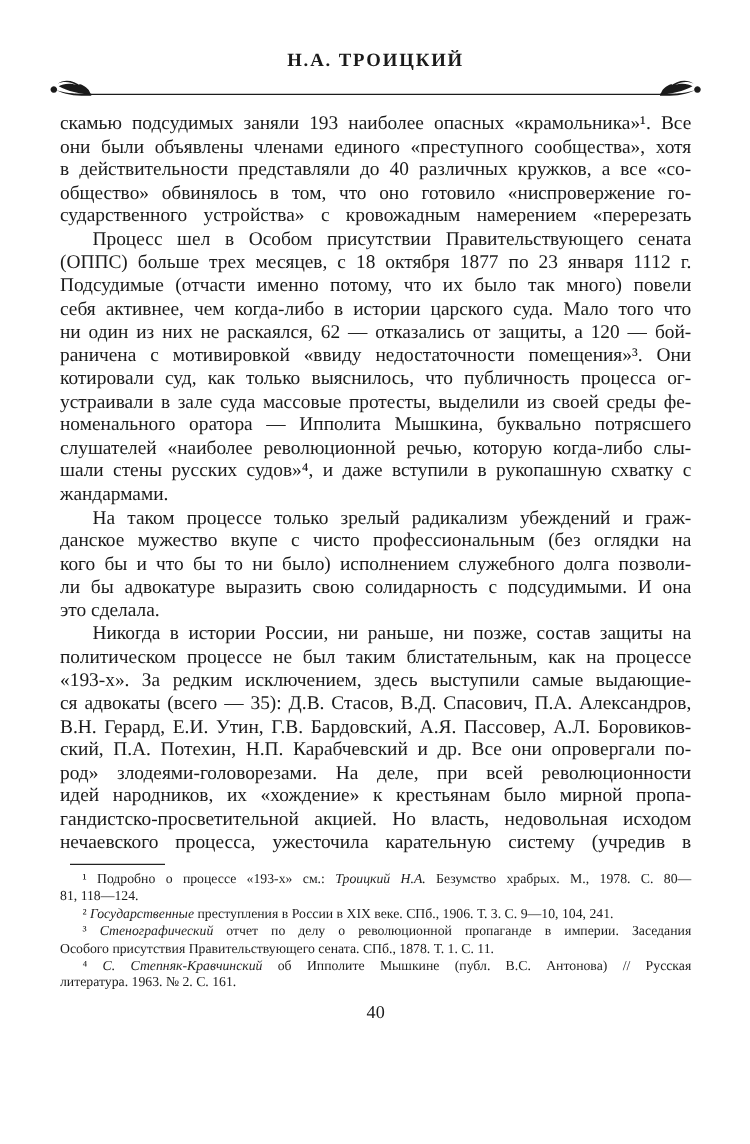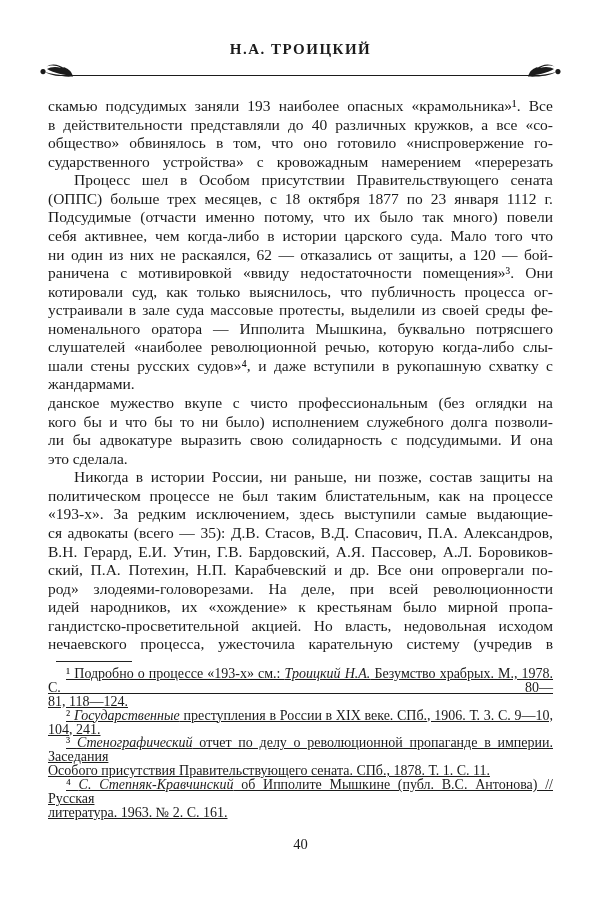--- a/index.html
+++ b/index.html
@@ -23,47 +23,47 @@
   .rule-row { position:relative; height:20px; margin-top:6px; }
   .rule {
     position:absolute; left:12px; right:12px; top:11px;
     border-top:1.7px solid #1b1b1b;
   }
   .flourish { position:absolute; top:0; width:34px; height:19px; }
   .flourish-left  { left:-8px; }
   .flourish-right { right:-8px; transform:scaleX(-1); }
   .flourish svg { display:block; }
 
-  .body-text { margin-top:13px; font-size:15.5px; }
+  .body-text { margin-top:6px; font-size:15.5px; }
   .line {
     line-height:18.56px;
     text-align:justify;
     text-align-last:justify;
   }
   .line.indent { padding-left:26px; }
   .line.lastline { text-align-last:left; }
 
   .fn-sep {
     width:76px;
     border-top:1.5px solid #222;
     margin:7px 0 5px 8px;
   }
-  .footnotes { font-size:14px;text-decoration:underline; }
+  .footnotes { font-size:11px; }
   .fn-line {
     line-height:13.9px;
     text-align:justify;
     text-align-last:justify;
   }
   .fn-line.fn-first { text-indent:18px; }
   .fn-line.fn-last  { text-align-last:left; }
   .italic { font-style:italic; }
 
   .page-number {
     text-align:center;
-    margin-top:16px;
+    margin-top:8px;
     font-size:14.5px;
   }
 </style>
 </head>
 <body>
 
 <div class="page">
 
   <div class="header-title">Н.А. ТРОИЦКИЙ</div>
 
@@ -85,39 +85,41 @@
           <path d="M3,5 a2.6,2.6 0 1 0 0.1,0 Z"></path>
           <path d="M5,8 C12,12 22,13 33,12.6 L33,11 C22,11.5 12,10.5 5,8 Z"></path>
         </g>
       </svg>
     </span>
   </div>
 
   <div class="body-text" id="body-text">
       <div>
         <div class="line">скамью подсудимых заняли 193 наиболее опасных «крамольника»¹. Все</div>
+        <div class="line">они были объявлены членами единого «преступного сообщества», хотя</div>
         <div class="line">в действительности представляли до 40 различных кружков, а все «со-</div>
         <div class="line">общество» обвинялось в том, что оно готовило «ниспровержение го-</div>
         <div class="line">сударственного устройства» с кровожадным намерением «перерезать</div>
       </div>
       <div>
         <div class="line indent">Процесс шел в Особом присутствии Правительствующего сената</div>
         <div class="line">(ОППС) больше трех месяцев, с 18 октября 1877 по 23 января 1112 г.</div>
         <div class="line">Подсудимые (отчасти именно потому, что их было так много) повели</div>
         <div class="line">себя активнее, чем когда-либо в истории царского суда. Мало того что</div>
         <div class="line">ни один из них не раскаялся, 62 — отказались от защиты, а 120 — бой-</div>
         <div class="line">раничена с мотивировкой «ввиду недостаточности помещения»³. Они</div>
         <div class="line">котировали суд, как только выяснилось, что публичность процесса ог-</div>
         <div class="line">устраивали в зале суда массовые протесты, выделили из своей среды фе-</div>
         <div class="line">номенального оратора — Ипполита Мышкина, буквально потрясшего</div>
         <div class="line">слушателей «наиболее революционной речью, которую когда-либо слы-</div>
         <div class="line">шали стены русских судов»⁴, и даже вступили в рукопашную схватку с</div>
         <div class="line lastline">жандармами.</div>
       </div>
       <div>
+        <div class="line indent">На таком процессе только зрелый радикализм убеждений и граж-</div>
         <div class="line">данское мужество вкупе с чисто профессиональным (без оглядки на</div>
         <div class="line">кого бы и что бы то ни было) исполнением служебного долга позволи-</div>
         <div class="line">ли бы адвокатуре выразить свою солидарность с подсудимыми. И она</div>
         <div class="line lastline">это сделала.</div>
       </div>
       <div>
         <div class="line indent">Никогда в истории России, ни раньше, ни позже, состав защиты на</div>
         <div class="line">политическом процессе не был таким блистательным, как на процессе</div>
         <div class="line">«193-х». За редким исключением, здесь выступили самые выдающие-</div>
         <div class="line">ся адвокаты (всего — 35): Д.В. Стасов, В.Д. Спасович, П.А. Александров,</div>

